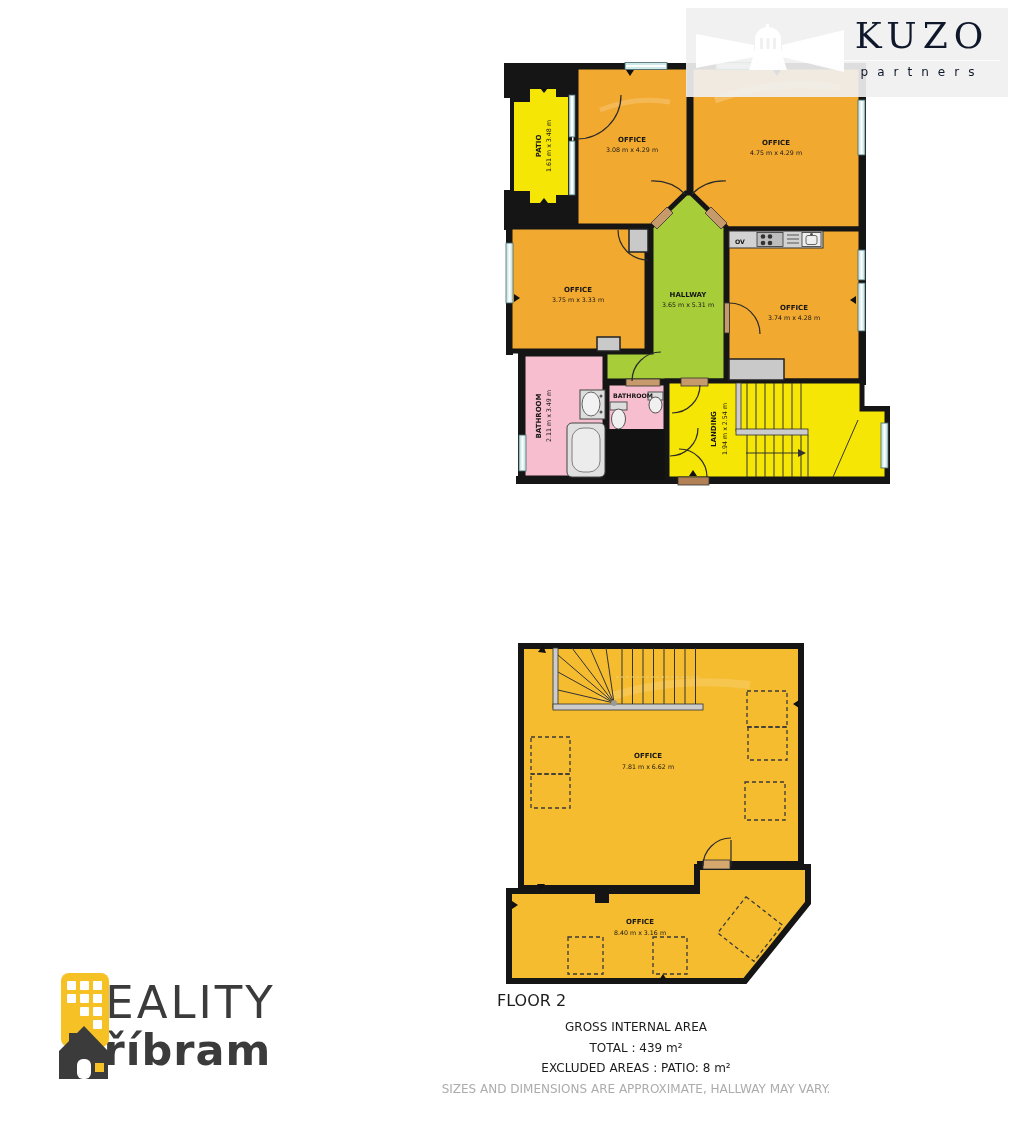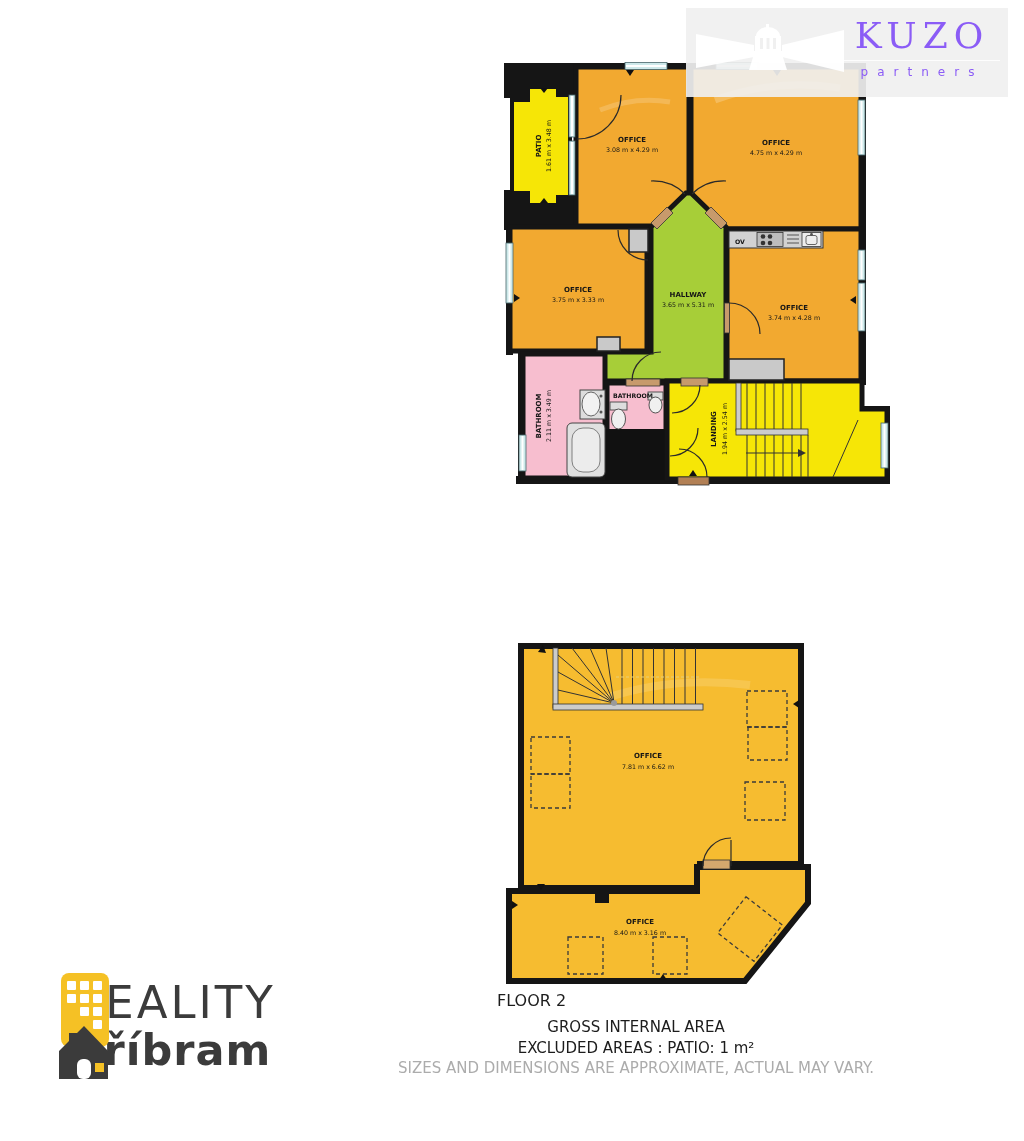--- a/index.html
+++ b/index.html
@@ -8,31 +8,31 @@
   svg{position:absolute;}
   .plan-label{font:bold 7px "DejaVu Sans",sans-serif;fill:#161616;}
   .plan-dims{font:6.3px "DejaVu Sans",sans-serif;fill:#161616;}
   .plan-label-sm{font:bold 6.2px "DejaVu Sans",sans-serif;fill:#161616;}
   .wall{stroke:#151515;}
   .door-arc{fill:none;stroke:#2a2a2a;stroke-width:1.2;}
   .tread{stroke:#333;stroke-width:1;}
   .dashed-sq{fill:none;stroke:#3a3a3a;stroke-width:1.3;stroke-dasharray:4 3;}
   .kuzo{position:absolute;left:686px;top:8px;width:322px;height:89px;
         background:rgba(240,240,240,0.92);display:flex;align-items:center;}
-  .kuzo-text{position:absolute;left:158px;top:6px;width:156px;text-align:center;color:#8b5cf6;}
+  .kuzo-text{position:absolute;left:158px;top:6px;width:156px;text-align:center;color:#0f172a;}
   .kuzo-name{font-family:"DejaVu Serif",serif;font-size:36px;letter-spacing:6px;line-height:44px;}
   .kuzo-sub{font-family:"DejaVu Sans",sans-serif;font-size:12px;letter-spacing:9px;
             border-top:1px solid #fdfdfd;padding-top:4px;margin-top:2px;}
   .agency{position:absolute;left:57px;top:968px;width:300px;height:118px;display:flex;align-items:center;}
   .agency-text{margin-left:14px;color:#3b3b3b;}
   .agency-l1{font-size:45px;line-height:46px;letter-spacing:3px;font-weight:400;}
   .agency-l2{font-size:43px;line-height:48px;letter-spacing:1px;font-weight:700;}
   .floor2-label{position:absolute;left:497px;top:991px;font-size:16px;color:#1c1c1c;}
   .summary{position:absolute;left:376px;top:1017px;width:520px;text-align:center;
-           font-size:15px;line-height:20.5px;color:#1c1c1c;}
+           font-size:12px;line-height:20.5px;color:#1c1c1c;}
   .summary .gray{color:#acacac;}
 </style>
 </head>
 <body>
 
 <div id="stage">
 
   <svg style="left:498px;top:56px;" width="396" height="436" viewBox="498 56 396 436">
 
     <g>
@@ -303,17 +303,18 @@
     <div class="agency-text">
       <div class="agency-l1">REALITY</div>
       <div class="agency-l2">Příbram</div>
     </div>
   </div>
 
   <div class="floor2-label">FLOOR 2</div>
 
   <div class="summary">
     <div>GROSS INTERNAL AREA</div>
-    <div>EXCLUDED AREAS : PATIO: 1 m²</div>
-    <div class="gray">SIZES AND DIMENSIONS ARE APPROXIMATE, ACTUAL MAY VARY.</div>
+    <div>TOTAL : 439 m²</div>
+    <div>EXCLUDED AREAS : PATIO: 8 m²</div>
+    <div class="gray">SIZES AND DIMENSIONS ARE APPROXIMATE, HALLWAY MAY VARY.</div>
   </div>
 
 </div>
 
 </body></html>

